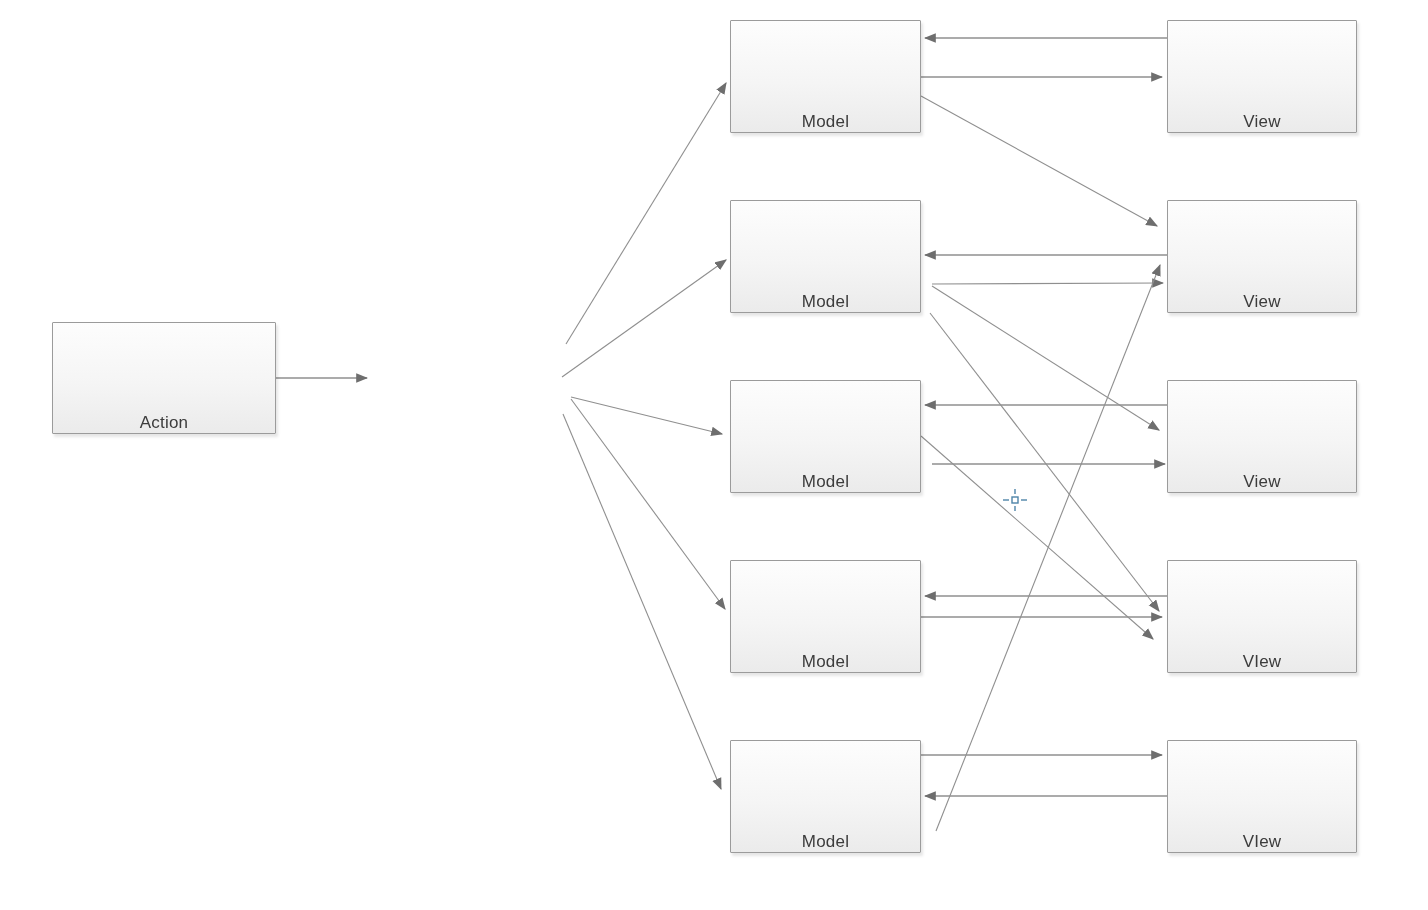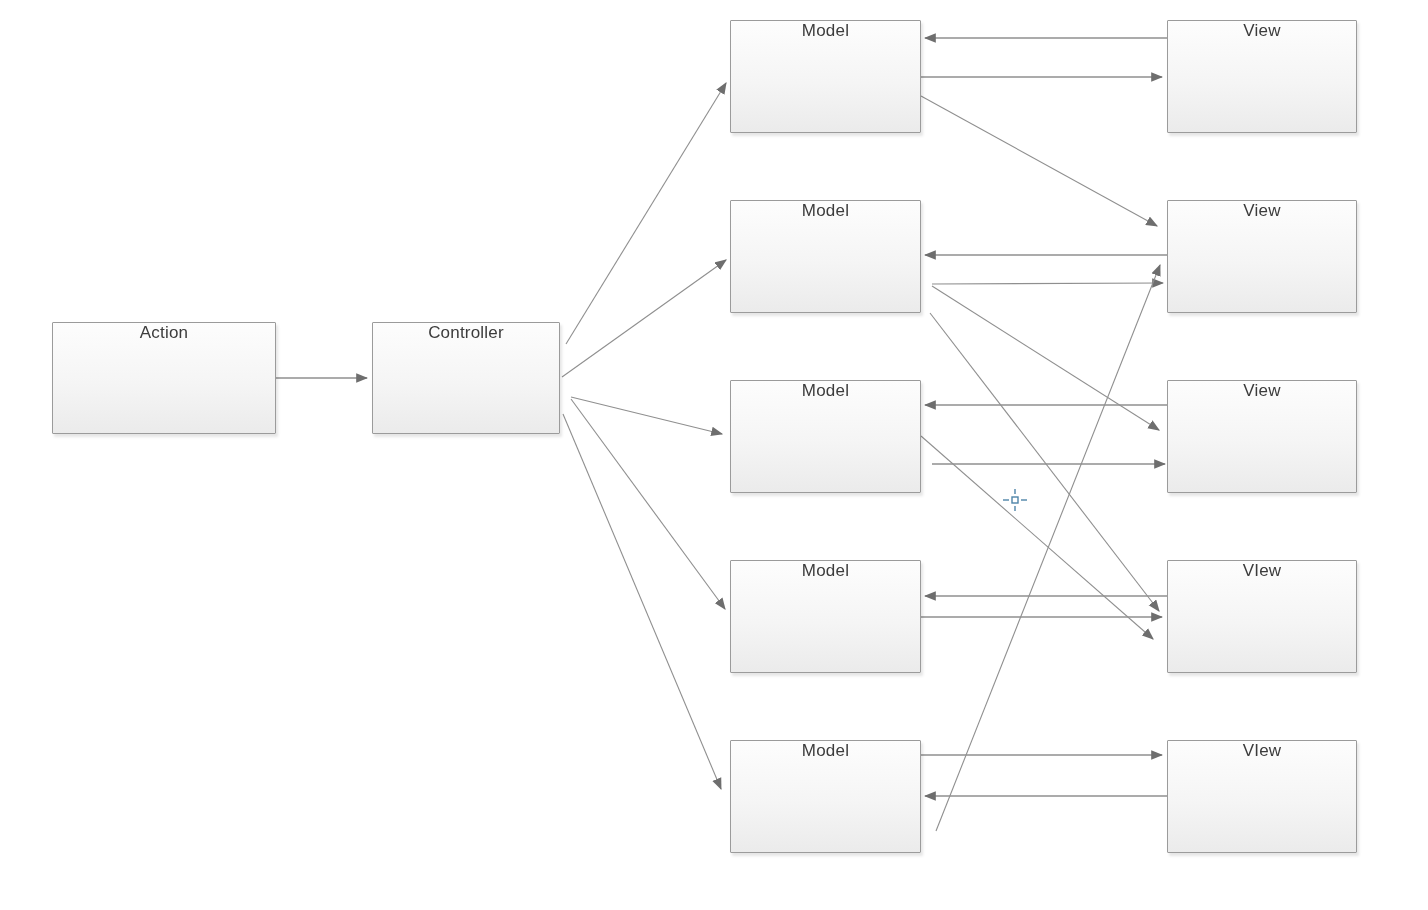--- a/index.html
+++ b/index.html
@@ -25,21 +25,21 @@
     height: 910px;
   }
   .node {
     position: absolute;
     box-sizing: border-box;
     border: 1px solid #9b9b9b;
     border-radius: 1px;
     background: linear-gradient(to bottom, #fdfdfd 0%, #f5f5f5 55%, #ebebeb 100%);
     box-shadow: 2px 3px 3px rgba(0,0,0,0.10);
     display: flex;
-    align-items: flex-start;
+    align-items: flex-end;
     justify-content: center;
   }
   .node-label {
     color: #3c3c3c;
     font-size: 17px;
     letter-spacing: 0.2px;
     user-select: none;
   }
   #cursor {
     position: absolute;
@@ -76,23 +76,20 @@
       <line x1="921" y1="436" x2="1153" y2="639" stroke="#8f8f8f" stroke-width="1.1" marker-end="url(#arrow)"></line>
       <line x1="1171" y1="596" x2="925" y2="596" stroke="#8f8f8f" stroke-width="1.7" marker-end="url(#arrow)"></line>
       <line x1="921" y1="617" x2="1162" y2="617" stroke="#8f8f8f" stroke-width="1.7" marker-end="url(#arrow)"></line>
       <line x1="936" y1="831" x2="1160" y2="265" stroke="#8f8f8f" stroke-width="1.1" marker-end="url(#arrow)"></line>
       <line x1="921" y1="755" x2="1162" y2="755" stroke="#8f8f8f" stroke-width="1.7" marker-end="url(#arrow)"></line>
       <line x1="1167" y1="796" x2="925" y2="796" stroke="#8f8f8f" stroke-width="1.7" marker-end="url(#arrow)"></line>
     </svg>
     <div class="node" style="left: 52px; top: 322px; width: 224px; height: 112px;">
       <span class="node-label">Action</span>
     </div>
-    <div class="node" style="left: 372px; top: 322px; width: 188px; height: 112px;">
-      <span class="node-label">Controller</span>
-    </div>
     <div class="node" style="left: 730px; top: 20px; width: 191px; height: 113px;">
       <span class="node-label">Model</span>
     </div>
     <div class="node" style="left: 730px; top: 200px; width: 191px; height: 113px;">
       <span class="node-label">Model</span>
     </div>
     <div class="node" style="left: 730px; top: 380px; width: 191px; height: 113px;">
       <span class="node-label">Model</span>
     </div>
     <div class="node" style="left: 730px; top: 560px; width: 191px; height: 113px;">

